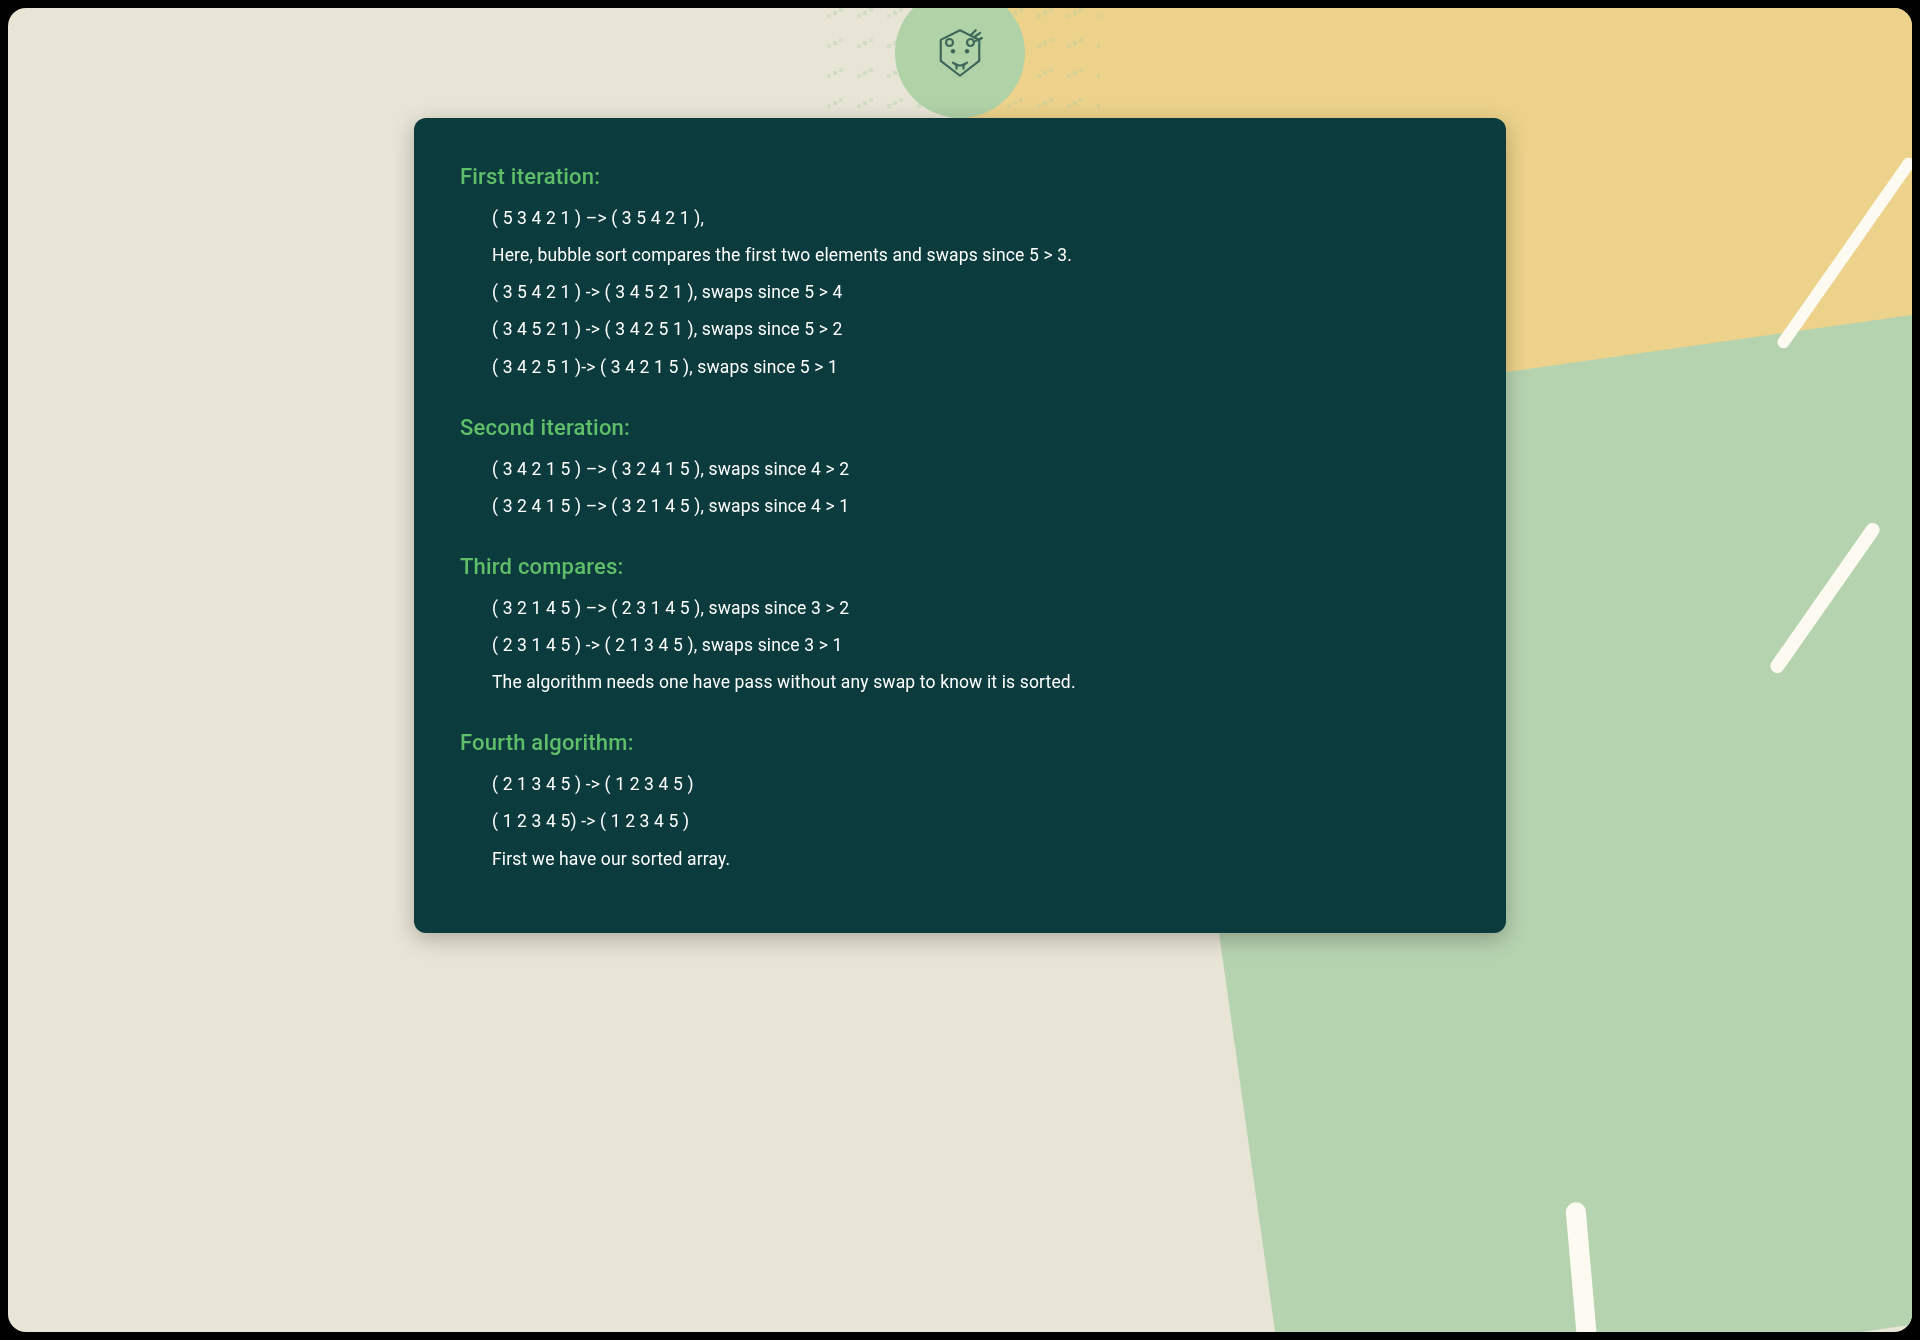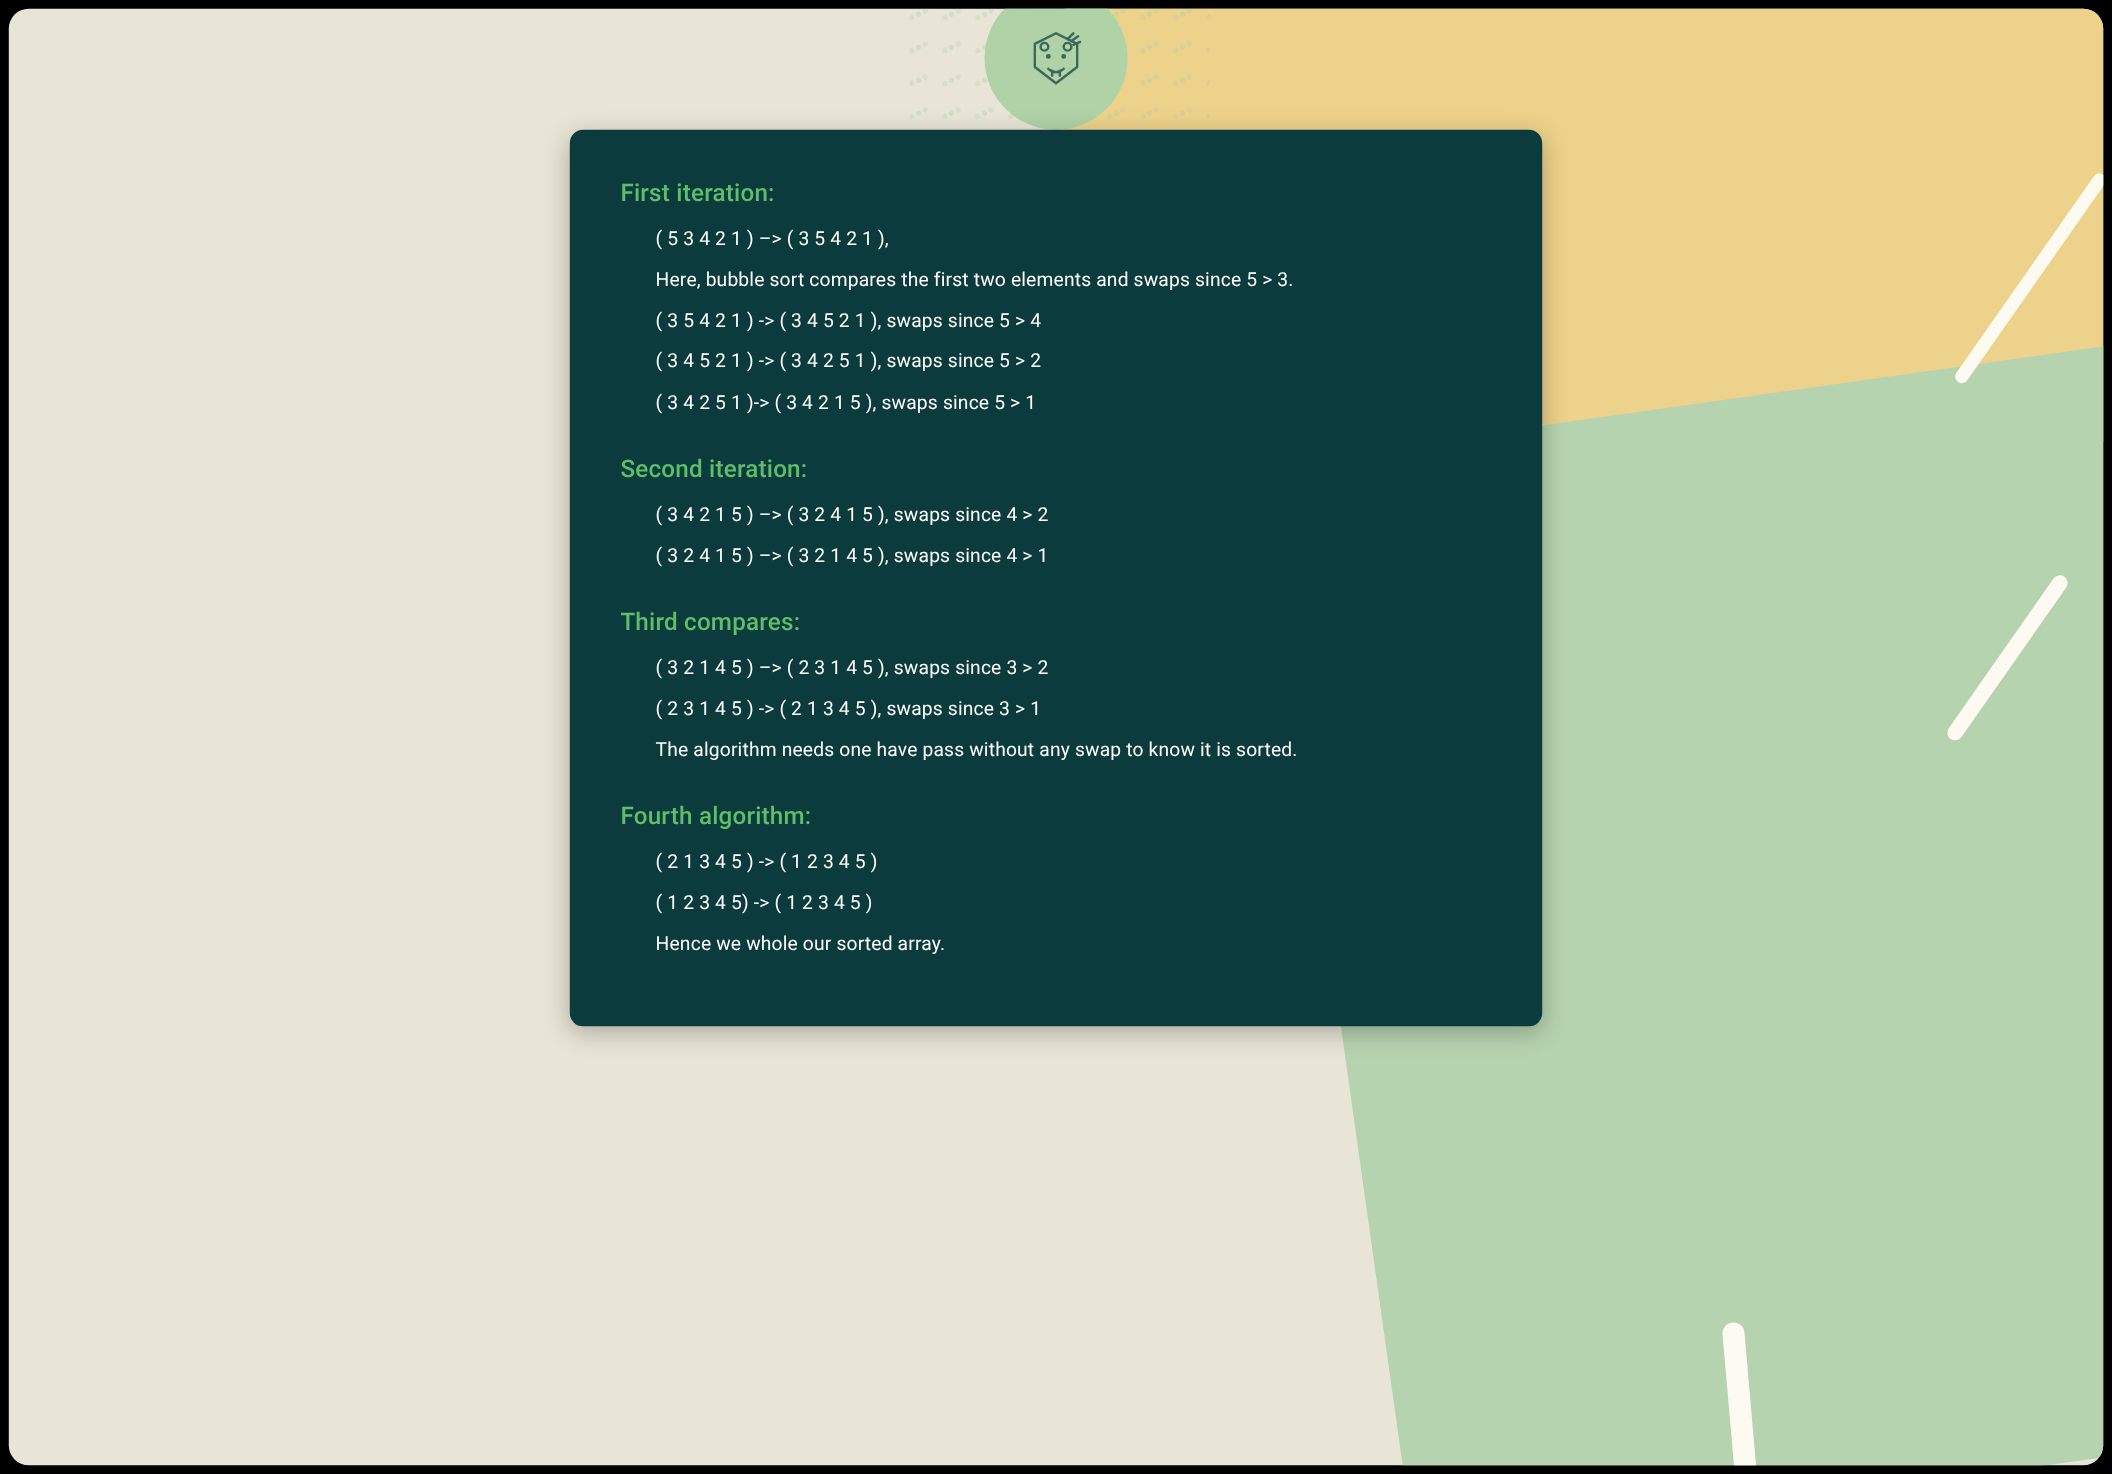--- a/index.html
+++ b/index.html
@@ -101,21 +101,21 @@
     height: 100%;
     opacity: 0.5;
   }
   .logo-beaver {
     width: 56px;
     height: 56px;
   }
   .card {
     position: relative;
     margin: 110px auto 55px auto;
-    width: 884px;
+    width: 1092px;
     background: #0c3b3d;
     border-radius: 12px;
     box-shadow: 0 6px 22px rgba(0,0,0,0.25);
     padding: 46px 46px 50px 46px;
     color: #d9e6e2;
   }
   .iteration-heading {
     color: #5fbf69;
     font-size: 22px;
     font-weight: 500;
@@ -181,17 +181,17 @@
       <div class="iteration-heading">Third compares:</div>
       <div class="line">( 3 2 1 4 5 ) –&gt; ( 2 3 1 4 5 ), swaps since 3 &gt; 2</div>
       <div class="line">( 2 3 1 4 5 ) -&gt; ( 2 1 3 4 5 ), swaps since 3 &gt; 1</div>
       <div class="line">The algorithm needs one have pass without any swap to know it is sorted.</div>
     </div>
 
     <div class="iteration-block">
       <div class="iteration-heading">Fourth algorithm:</div>
       <div class="line">( 2 1 3 4 5 ) -&gt; ( 1 2 3 4 5 )</div>
       <div class="line">( 1 2 3 4 5) -&gt; ( 1 2 3 4 5 )</div>
-      <div class="line">Hence we whole our sorted array.</div>
+      <div class="line">First we have our sorted array.</div>
     </div>
 
   </div>
 </div>
 
 </body></html>

